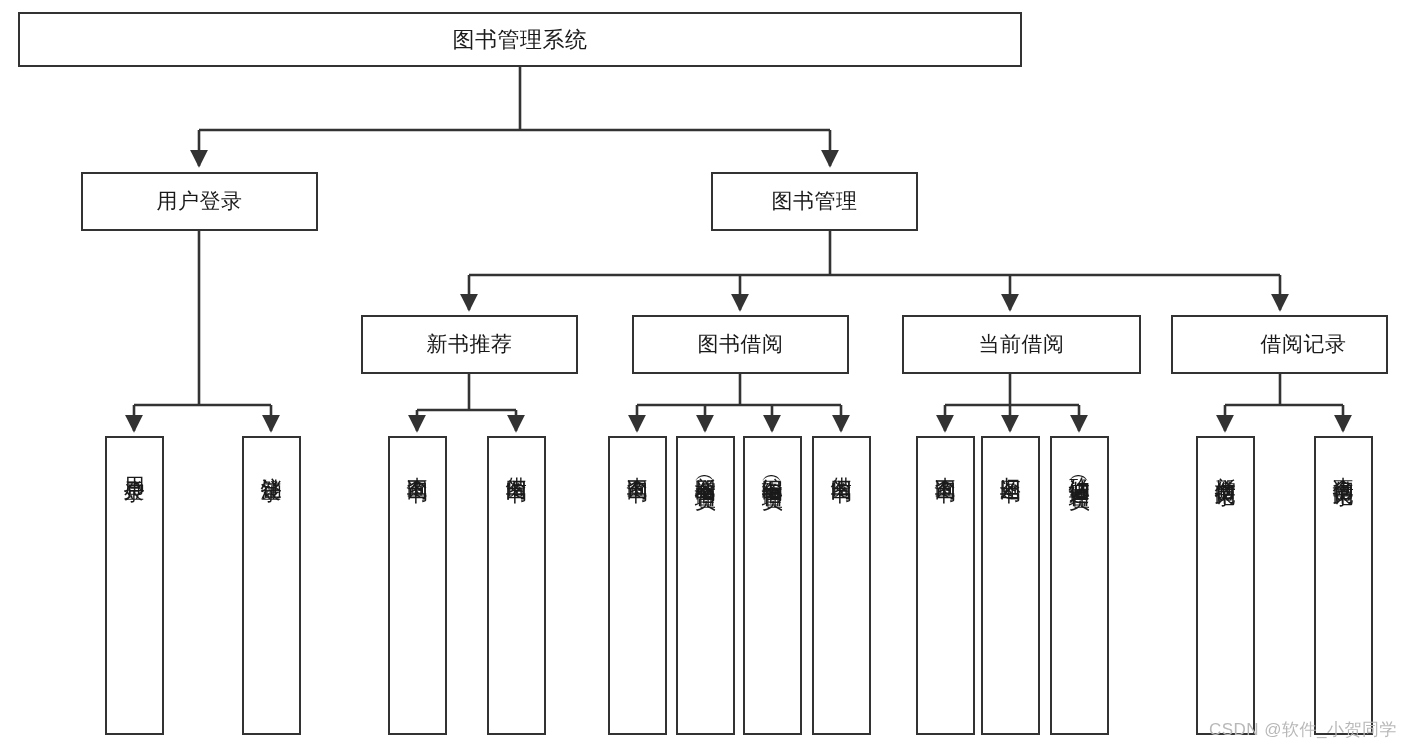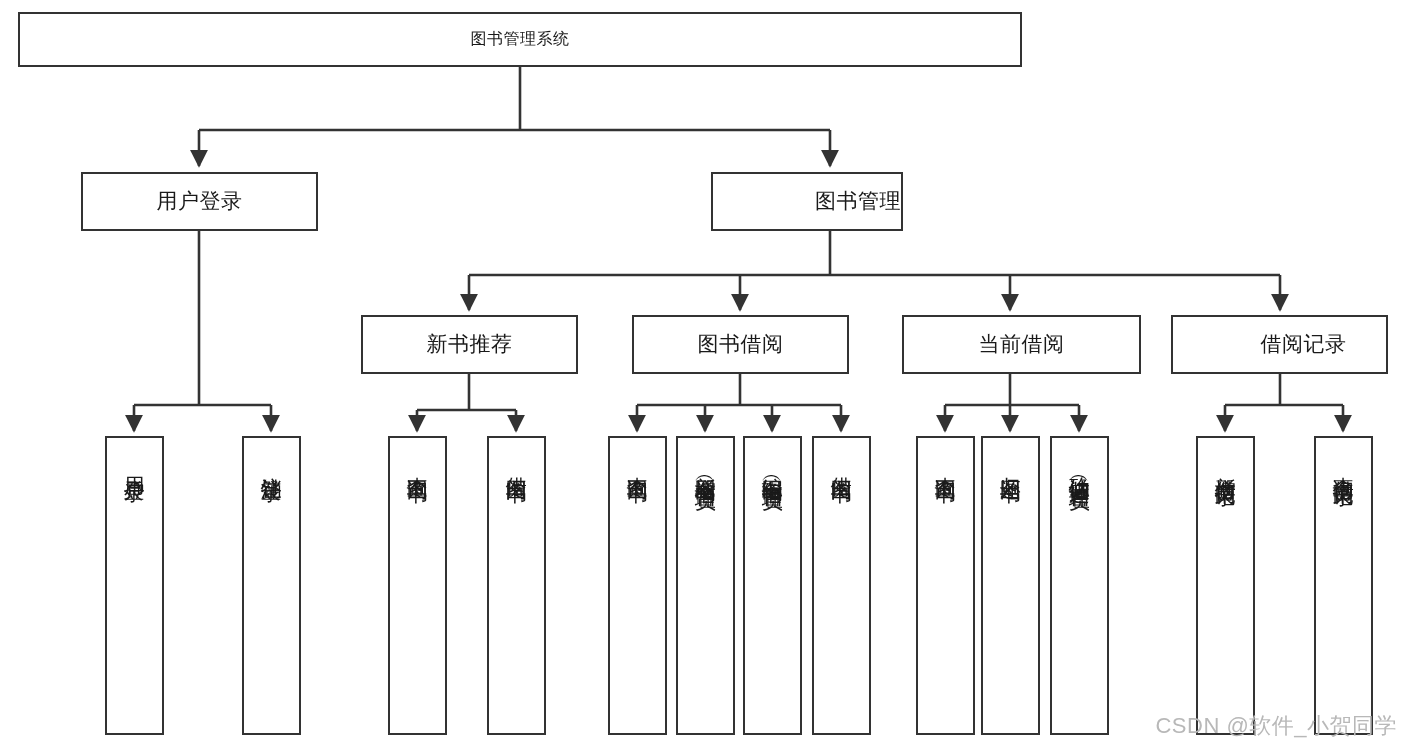--- a/index.html
+++ b/index.html
@@ -42,41 +42,41 @@
     display: block;
     text-align: center;
     line-height: 1.18;
   }
   
   .node.horiz .label {
     font-size: 21px;
     letter-spacing: 0.5px;
     white-space: nowrap;
   }
-  .node.root .label { font-size: 16px; }
+  .node.root .label { font-size: 22px; }
   
   .node.vert {
     align-items: flex-start;
     justify-content: center;
     padding-top: 22px;
   }
   .node.vert .label {
     writing-mode: vertical-rl;
     text-orientation: upright;
     font-size: 21px;
     line-height: 1.32;
     letter-spacing: 2px;
     white-space: nowrap;
   }
   
   #watermark {
     position: absolute;
     right: 8px;
     bottom: 6px;
-    font-size: 22px;
+    font-size: 17px;
     color: #b8b8b8;
     white-space: nowrap;
     letter-spacing: 0.5px;
   }
 </style>
 </head>
 <body>
 
 <div id="canvas">
 
@@ -130,21 +130,21 @@
     </g>
   </svg>
 
   <div class="node horiz root" style="left:18px; top:12px; width:1004px; height:55px;">
     <span class="label">图书管理系统</span>
   </div>
 
   <div class="node horiz" style="left:81px; top:172px; width:237px; height:59px;">
     <span class="label">用户登录</span>
   </div>
-  <div class="node horiz" style="left:711px; top:172px; width:192px; height:59px;justify-content:flex-end;">
+  <div class="node horiz" style="left:711px; top:172px; width:207px; height:59px;">
     <span class="label">图书管理</span>
   </div>
 
   <div class="node horiz" style="left:361px; top:315px; width:217px; height:59px;">
     <span class="label">新书推荐</span>
   </div>
   <div class="node horiz" style="left:632px; top:315px; width:217px; height:59px;">
     <span class="label">图书借阅</span>
   </div>
   <div class="node horiz" style="left:902px; top:315px; width:239px; height:59px;">

